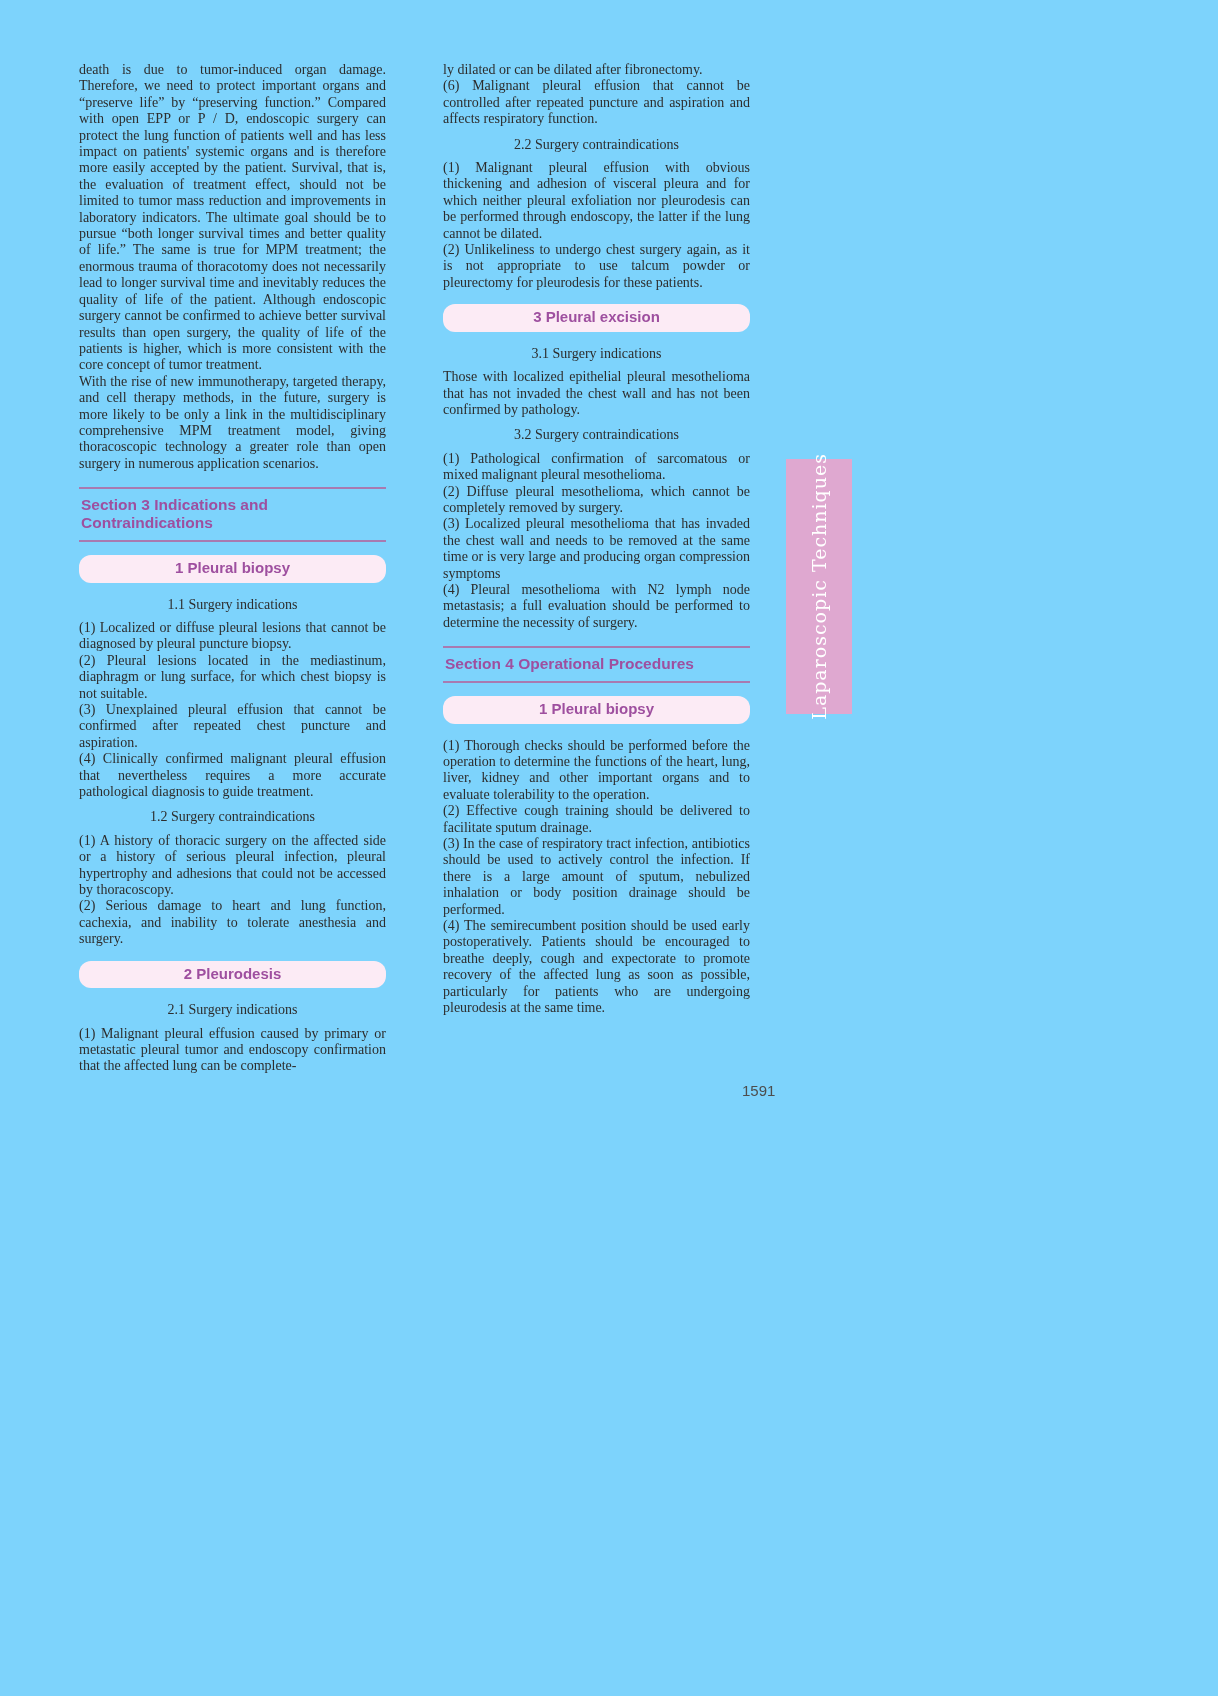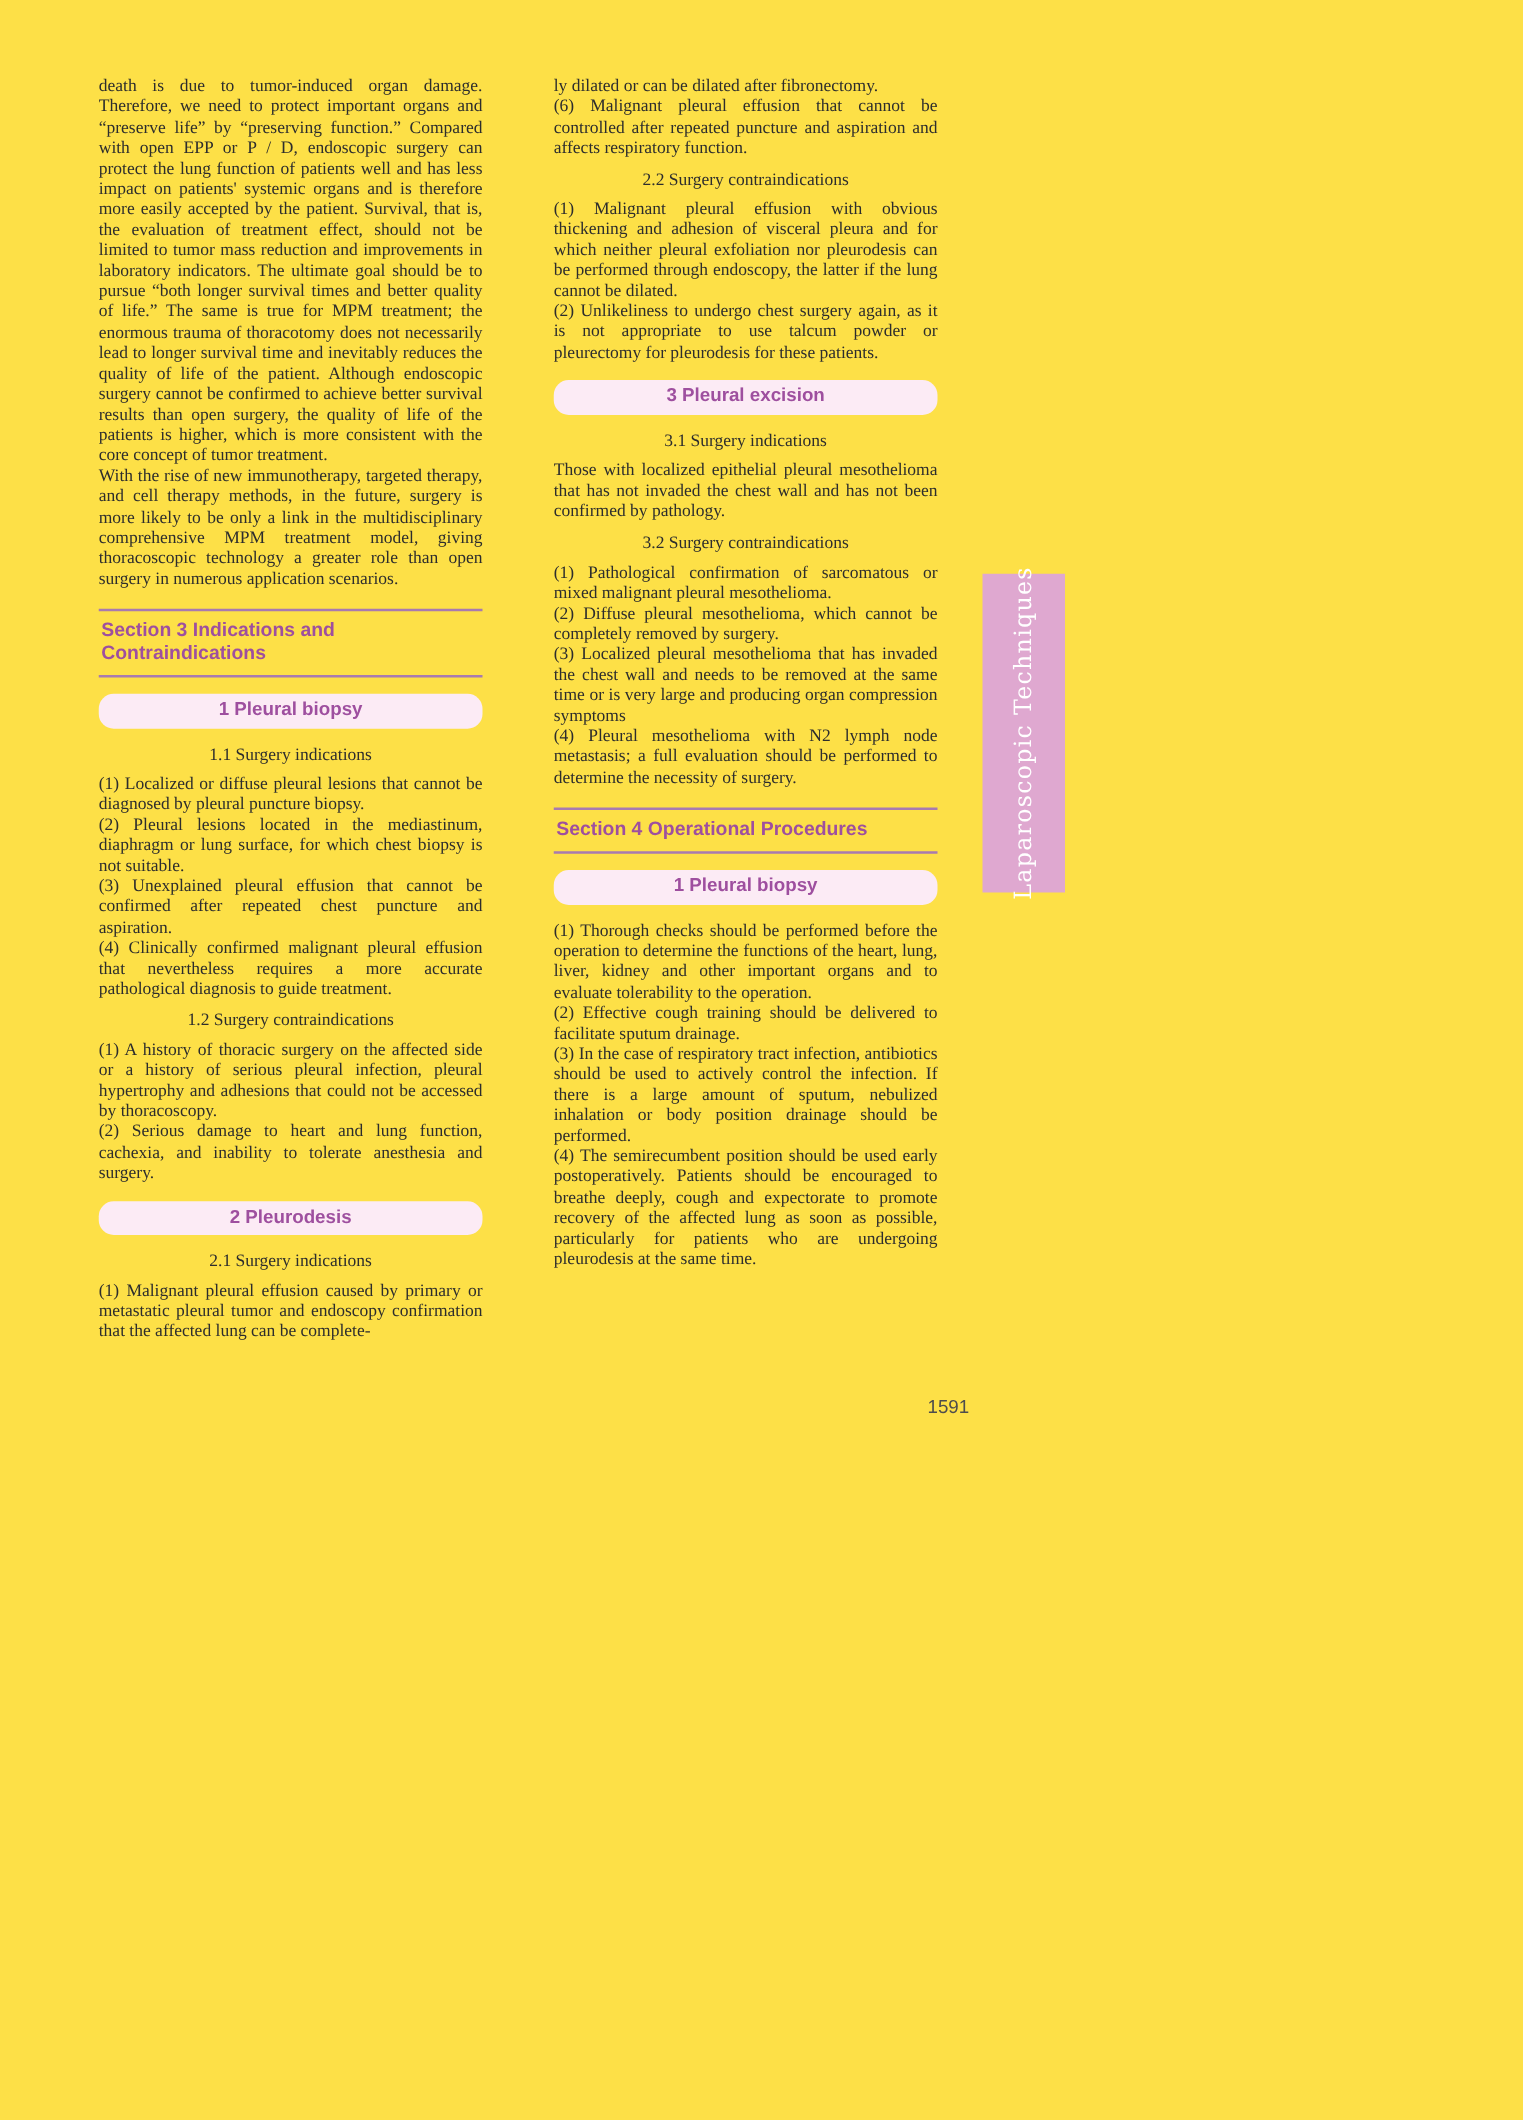--- a/index.html
+++ b/index.html
@@ -1,18 +1,18 @@
 <!DOCTYPE html>
 <html style="--accent: #9e4f9f; --strip-bg: #fcebf5; --tab-bg: #dfa8d0; --rule: #a87ab0; --text: #2d2d2d;"><head>
 <meta charset="utf-8">
 <style>
   * { margin:0; padding:0; box-sizing:border-box; }
   html,body { background:#ffffff; }
   .page {
-    position:relative; width:1218px; height:1696px; background:#fde047;
+    position:relative; width:1218px; height:1696px; background:#7dd3fc;
     font-family:"Liberation Serif","DejaVu Serif",serif;
     color:var(--text,#2d2d2d); overflow:hidden;
   }
   .col {
     position:absolute; top:62px; width:307px;
     font-size:14px; line-height:16.4px; text-align:justify;
   }
   .col-left  { left:79px; }
   .col-right { left:443px; }
   .para { text-align:justify; }
@@ -38,21 +38,21 @@
     position:absolute; left:786px; top:459px; width:66px; height:255px;
     background:var(--tab-bg,#dfa8d0);
     display:flex; align-items:center; justify-content:center;
   }
   .side-tab span {
     writing-mode:vertical-rl; transform:rotate(180deg); white-space:nowrap;
     color:#ffffff; font-family:"DejaVu Serif","Liberation Serif",serif;
     font-size:19px; letter-spacing:1px;
   }
   .page-num {
-    position:absolute; left:742px; top:1117px;
+    position:absolute; left:742px; top:1082px;
     font-family:"Liberation Sans",sans-serif; font-size:15px; color:#4d4d4d;
   }
 </style>
 </head>
 <body>
 
 <div class="page">
 
   <div class="col col-left">
     <div class="para">death is due to tumor-induced organ damage. Therefore, we need to protect important organs and “preserve life” by “preserving function.” Compared with open EPP or P / D, endoscopic surgery can protect the lung function of patients well and has less impact on patients' systemic organs and is therefore more easily accepted by the patient. Survival, that is, the evaluation of treatment effect, should not be limited to tumor mass reduction and improvements in laboratory indicators. The ultimate goal should be to pursue “both longer survival times and better quality of life.” The same is true for MPM treatment; the enormous trauma of thoracotomy does not necessarily lead to longer survival time and inevitably reduces the quality of life of the patient. Although endoscopic surgery cannot be confirmed to achieve better survival results than open surgery, the quality of life of the patients is higher, which is more consistent with the core concept of tumor treatment.</div>

